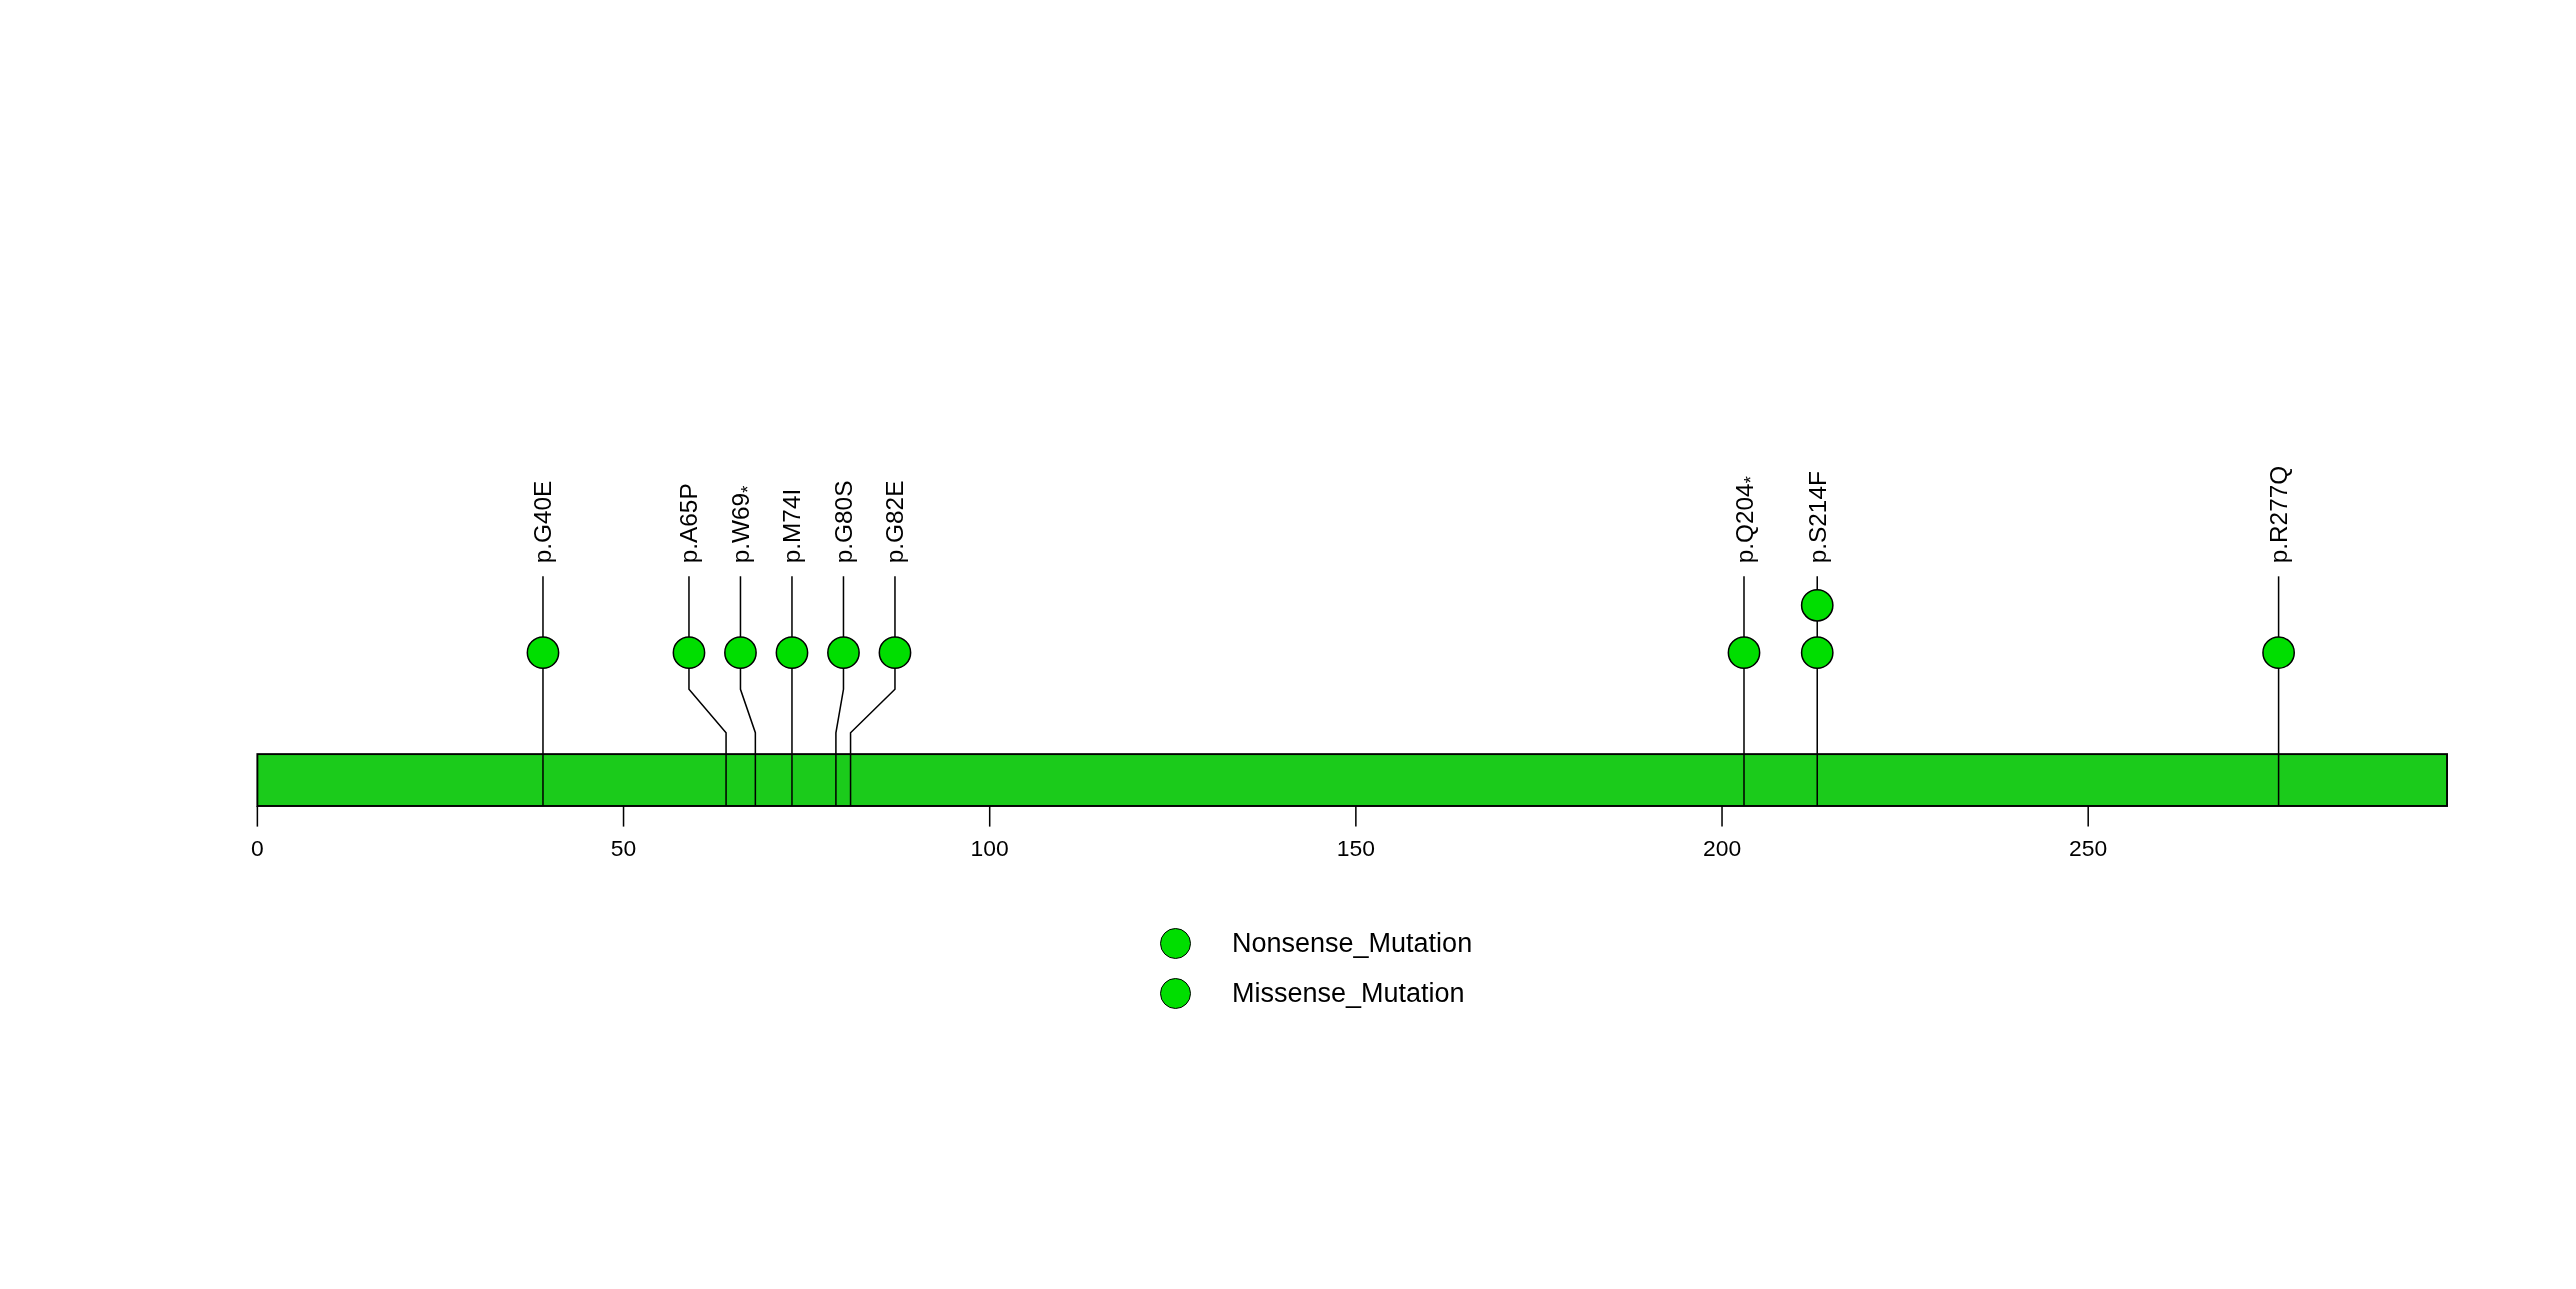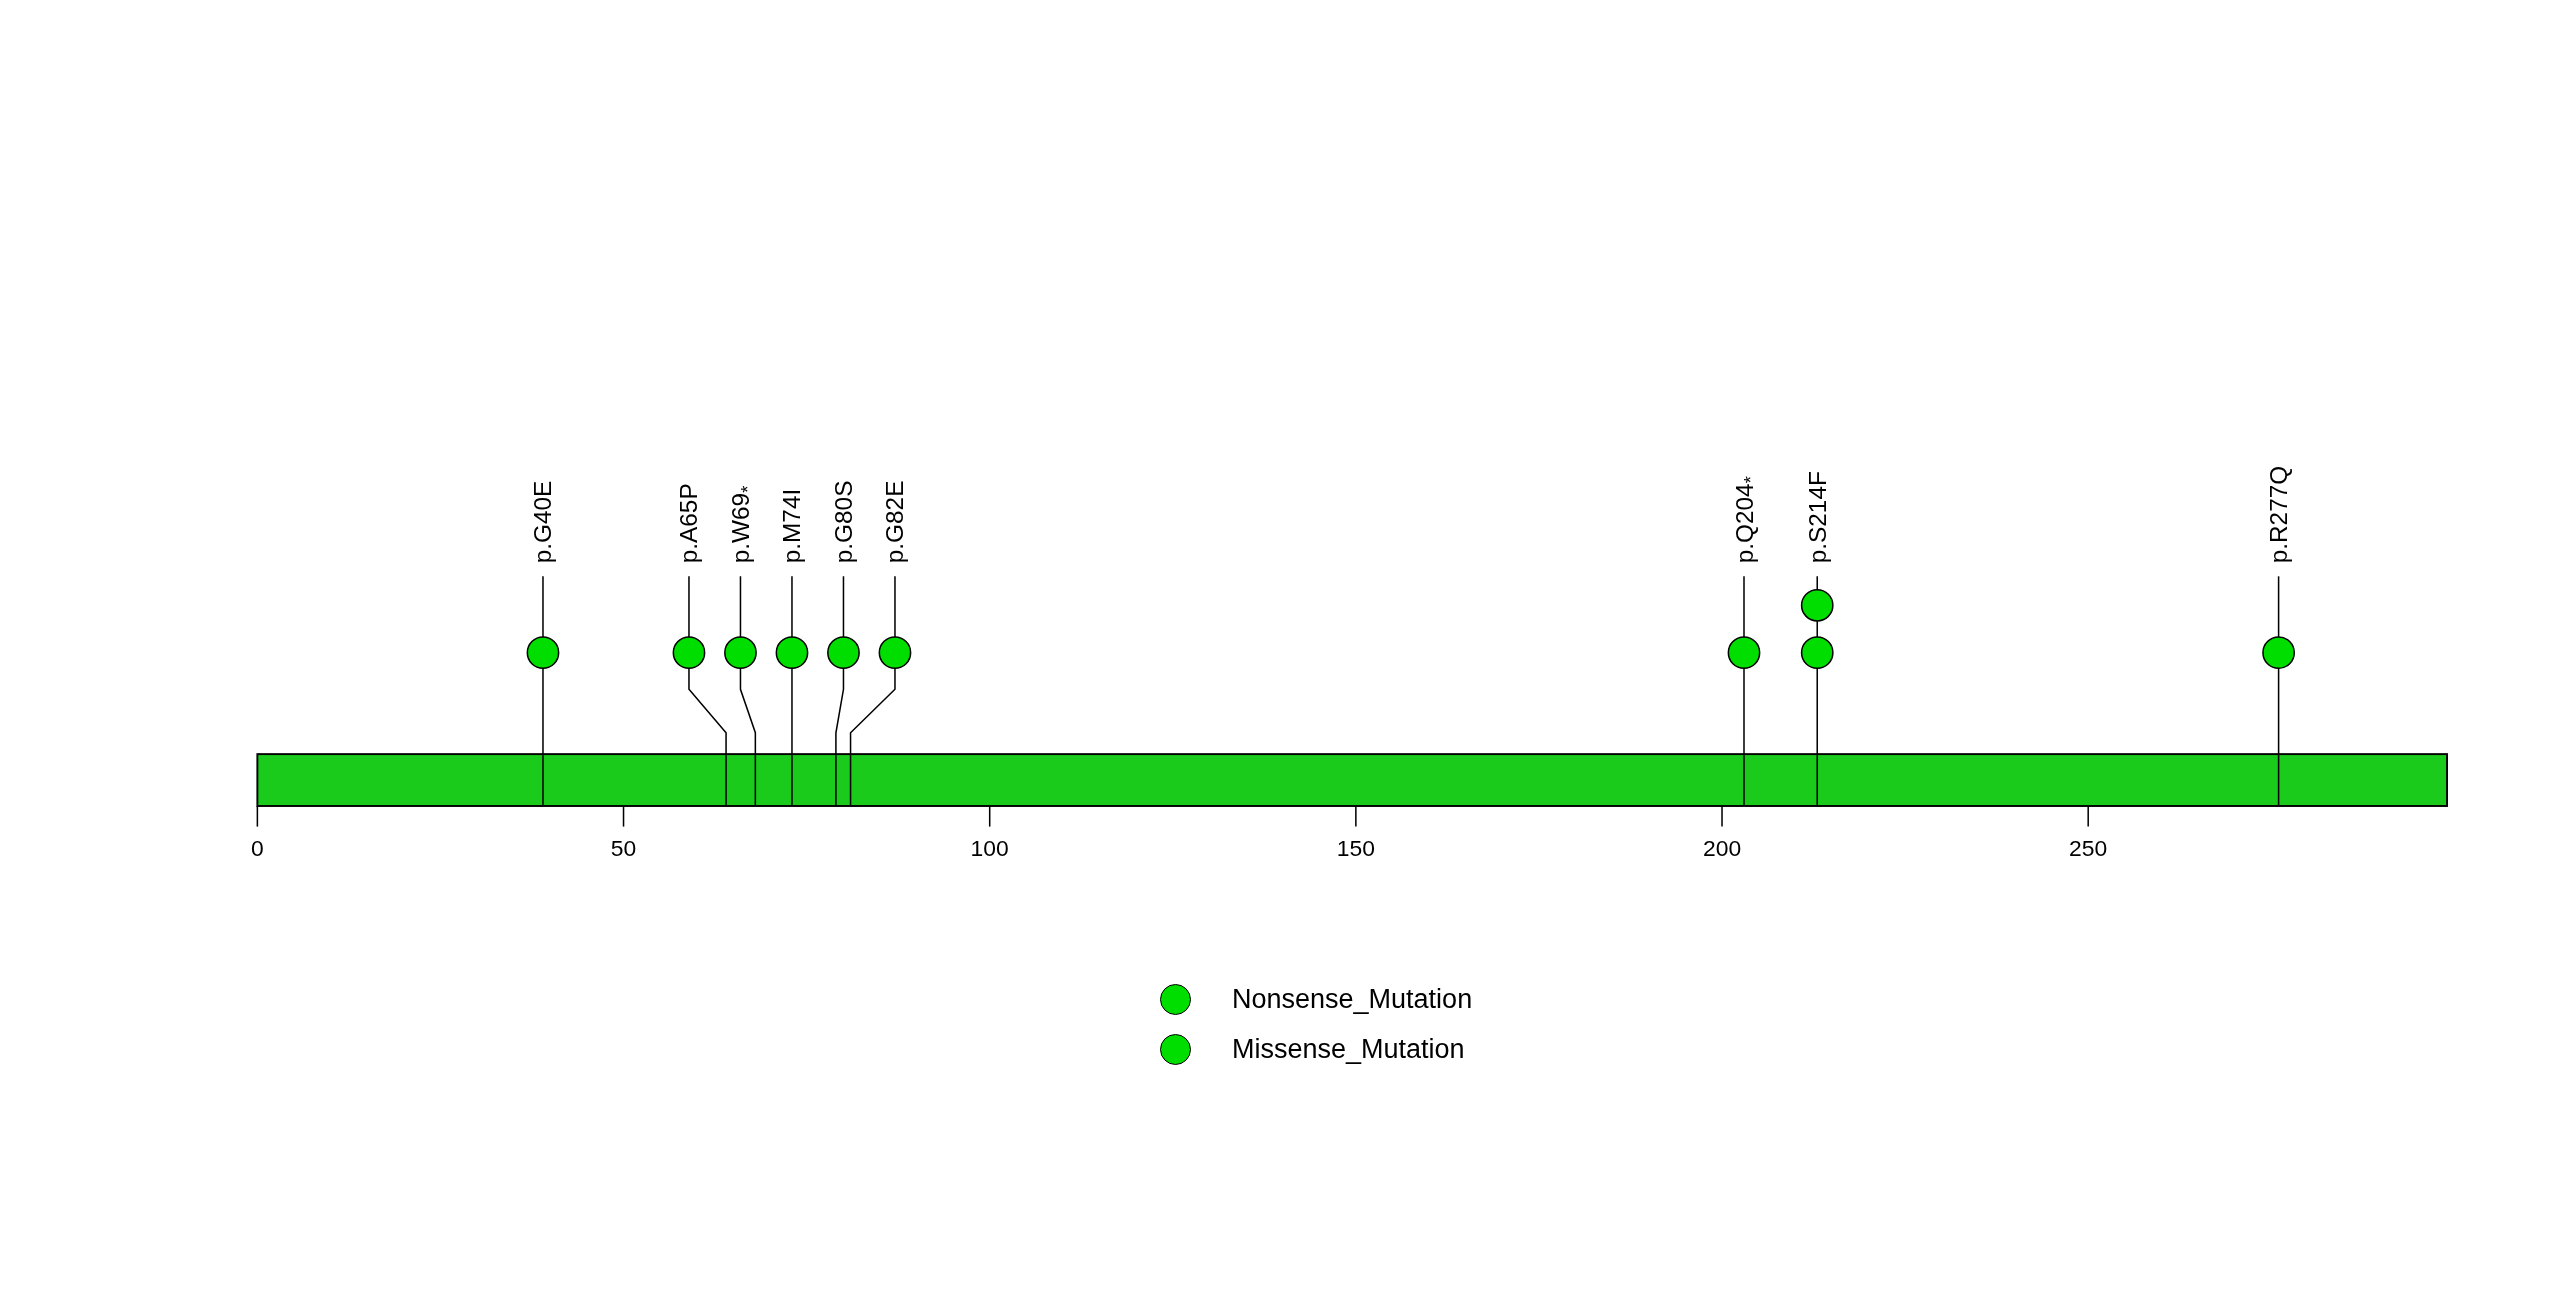--- a/index.html
+++ b/index.html
@@ -8,21 +8,21 @@
     width:2576px;
     height:1290px;
     background:#ffffff;
     overflow:hidden;
     font-family:"Liberation Sans", sans-serif;
   }
   #plot-svg{position:absolute;left:0;top:0;}
   .legend{
     position:absolute;
     left:1160px;
-    top:984px;
+    top:928px;
   }
   .legend-row{
     display:flex;
     align-items:center;
     height:31px;
     margin-bottom:19px;
   }
   .legend-swatch{
     width:31px;
     height:31px;

